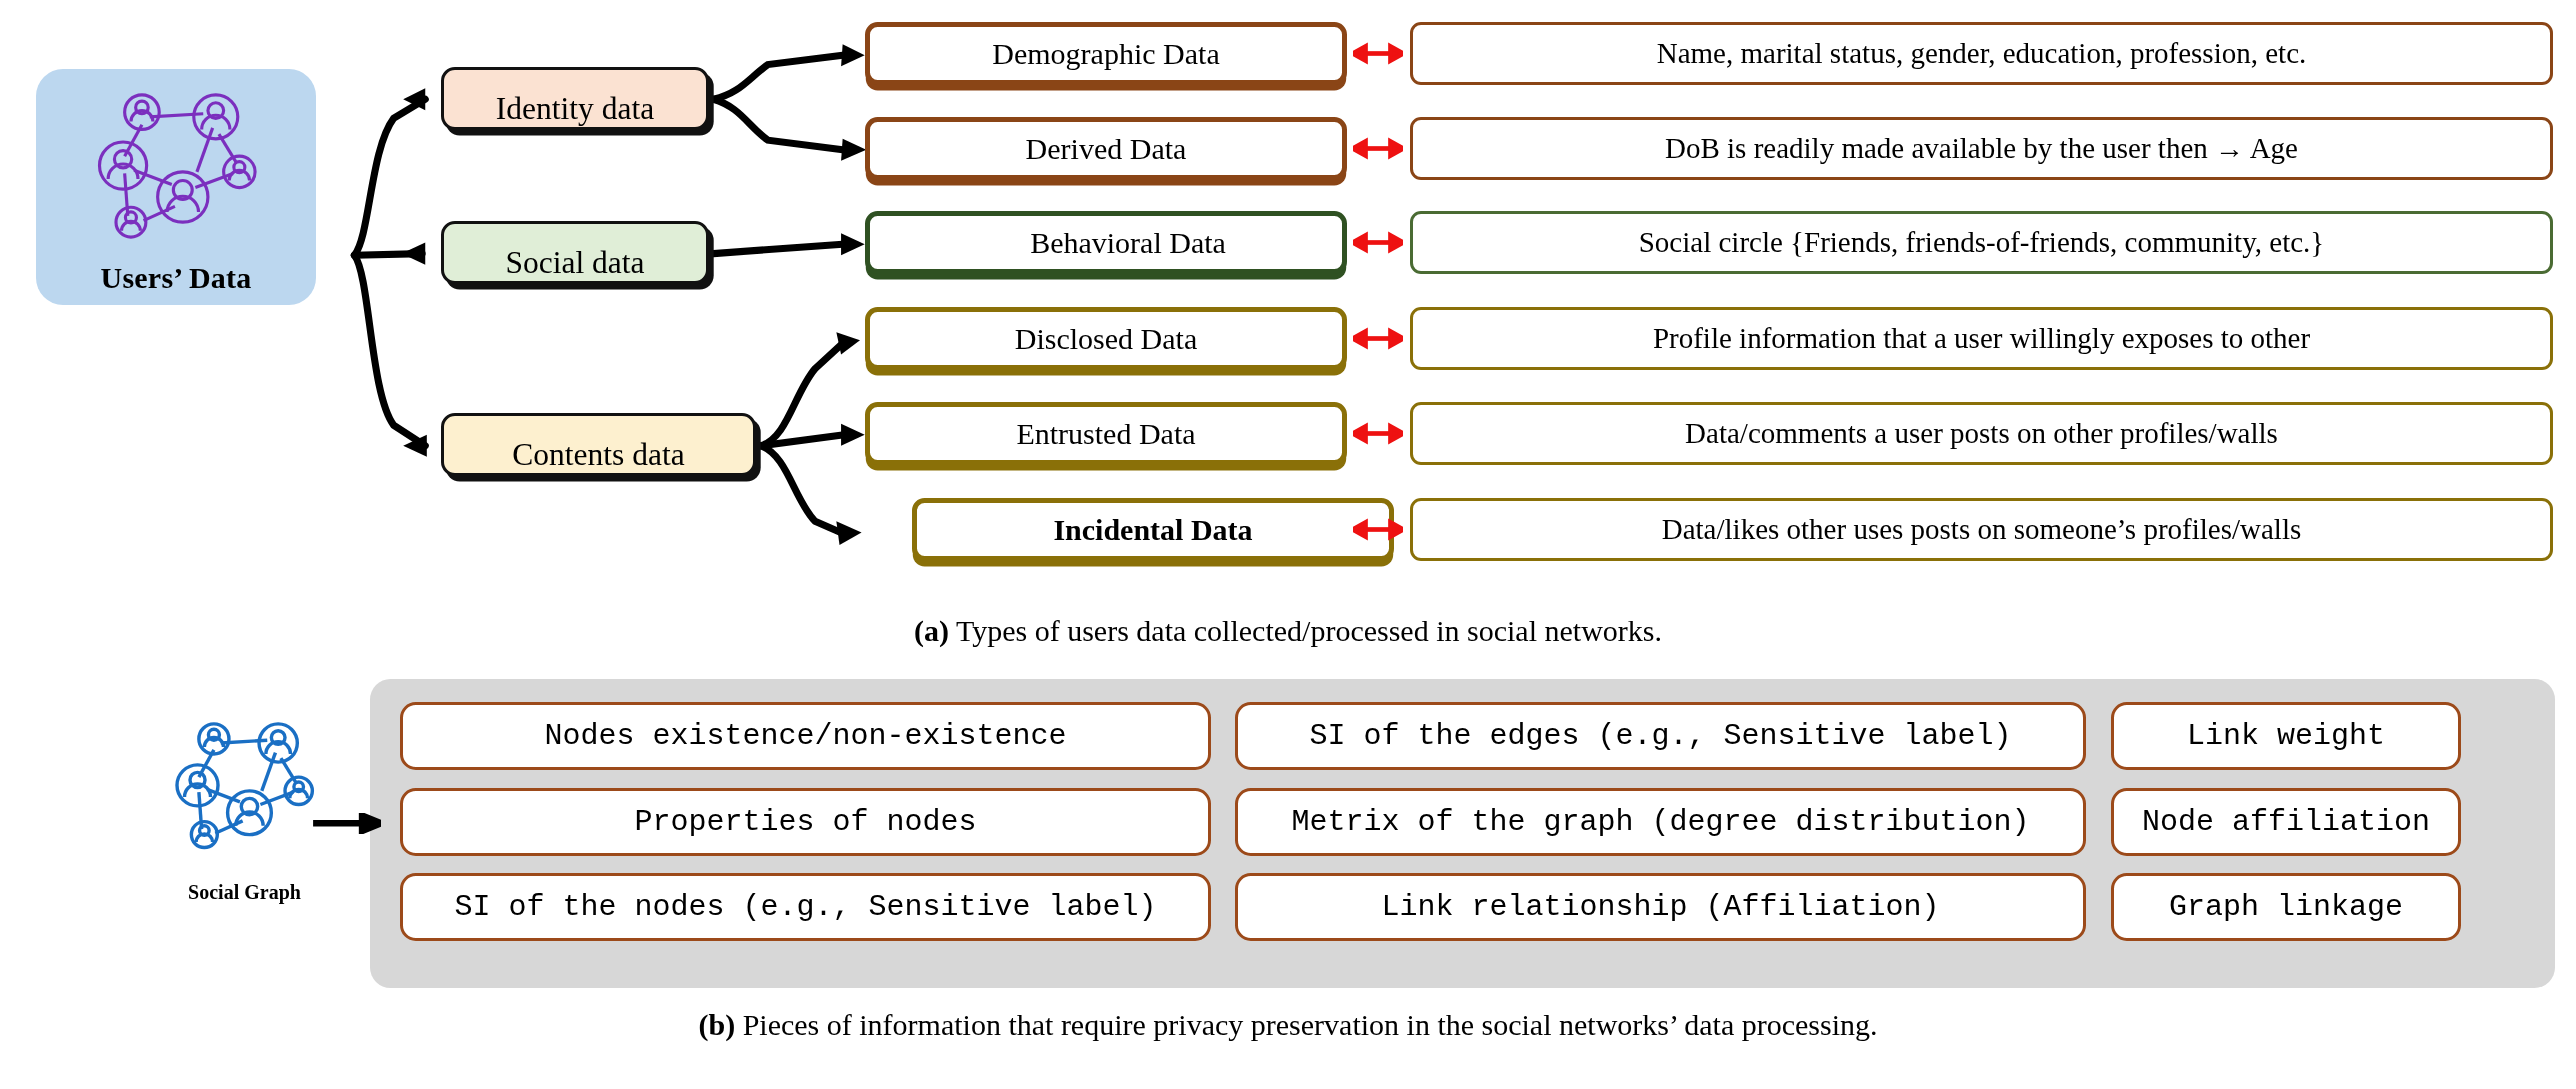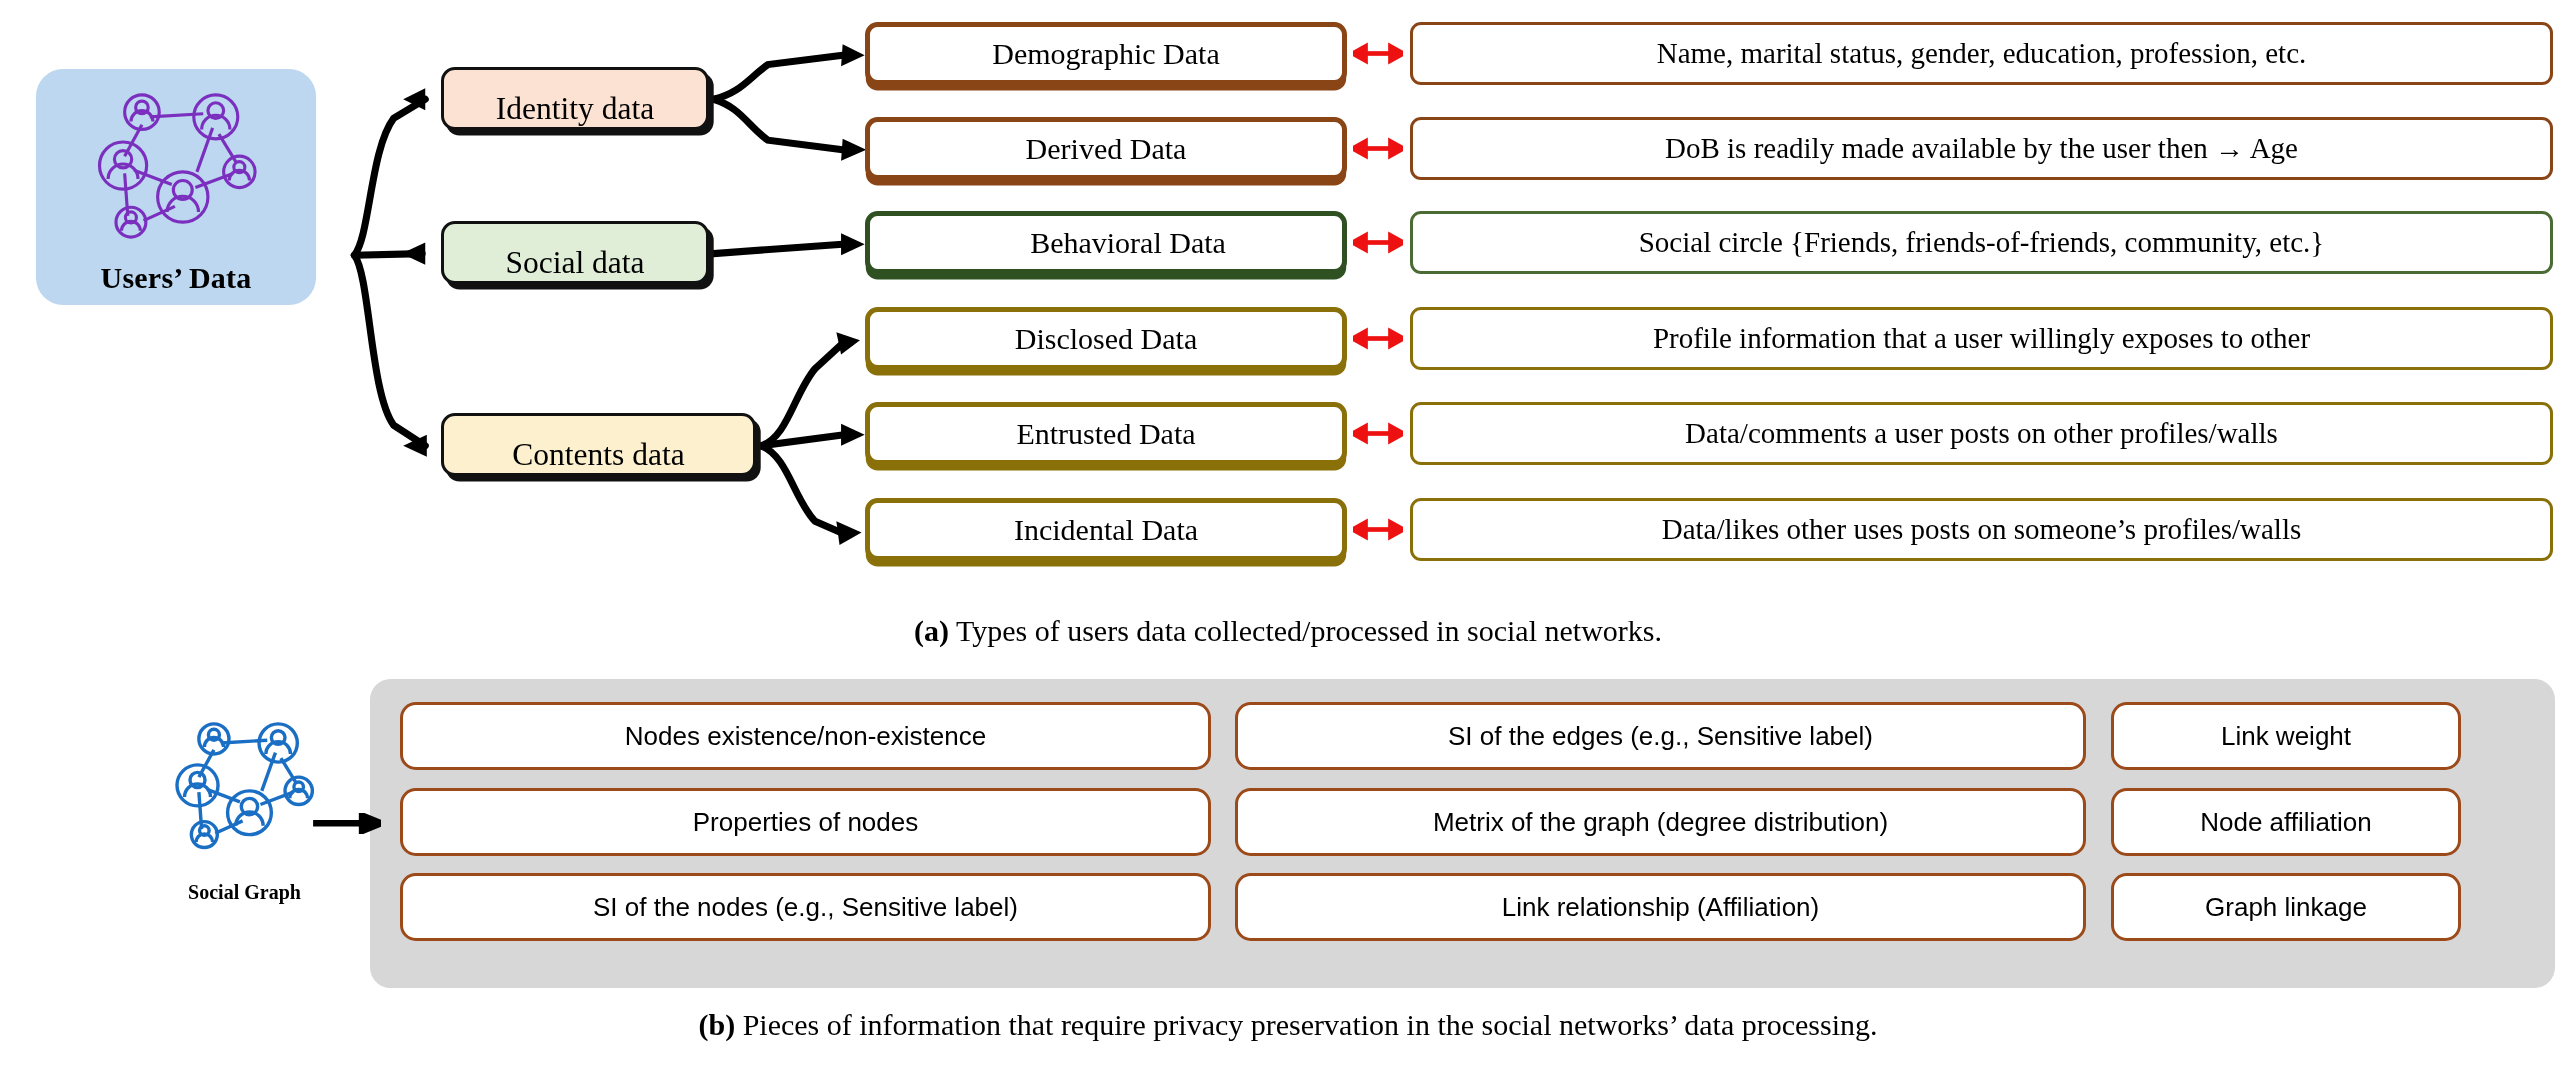--- a/index.html
+++ b/index.html
@@ -43,21 +43,21 @@
   }
   .sub.b-brown {border:5.5px solid #8a4516;box-shadow:0 6.3px 0 -0.8px #8a4516;}
   .sub.b-green {border:5.5px solid #2f5122;box-shadow:0 6.3px 0 -0.8px #2f5122;}
   .sub.b-olive {border:5.5px solid #8a7008;box-shadow:0 6.3px 0 -0.8px #8a7008;}
 
   .sub.s1{left:865px;top:22px; width:482px;height:63px;}
   .sub.s2{left:865px;top:117px;width:482px;height:63px;}
   .sub.s3{left:865px;top:211px;width:482px;height:63px;padding-left:44px;}
   .sub.s4{left:865px;top:307px;width:482px;height:63px;}
   .sub.s5{left:865px;top:402px;width:482px;height:63px;}
-  .sub.s6{left:865px;top:498px;width:482px;height:63px;}
+  .sub.s6{left:912px;top:498px;width:482px;height:63px;font-weight:bold;}
 
   
   .desc{
     display:flex;align-items:center;justify-content:center;
     background:#fff;border-radius:11px;
     font-size:29px;font-family:"Liberation Serif",serif;
     white-space:nowrap;padding:0 11px;
   }
   .desc.d-brown{border:3.2px solid #8a4516;}
   .desc.d-green{border:3.2px solid #4a6b33;}
@@ -83,21 +83,21 @@
   .cap-b{left:0;top:1008px;}
 
   
   .grayband{
     left:370px;top:679px;width:2185px;height:309px;
     background:#d7d7d7;border-radius:20.5px;
   }
   .gbox{
     display:flex;align-items:center;justify-content:center;
     background:#fff;border:3.9px solid #9c4a1a;border-radius:15.8px;
-    font-size:26px;font-family:Liberation Sans, sans-serif;
+    font-size:30px;font-family:Liberation Mono, monospace;
     white-space:nowrap;padding:0 7.9px;
   }
   .col1{left:400px;width:811px;}
   .col2{left:1235px;width:851px;}
   .col3{left:2111px;width:350px;}
   .row1{top:702px;height:68px;}
   .row2{top:788px;height:68px;}
   .row3{top:873px;height:68px;}
 
   .sg-ico{left:169px;top:717px;width:150px;height:134px;}

